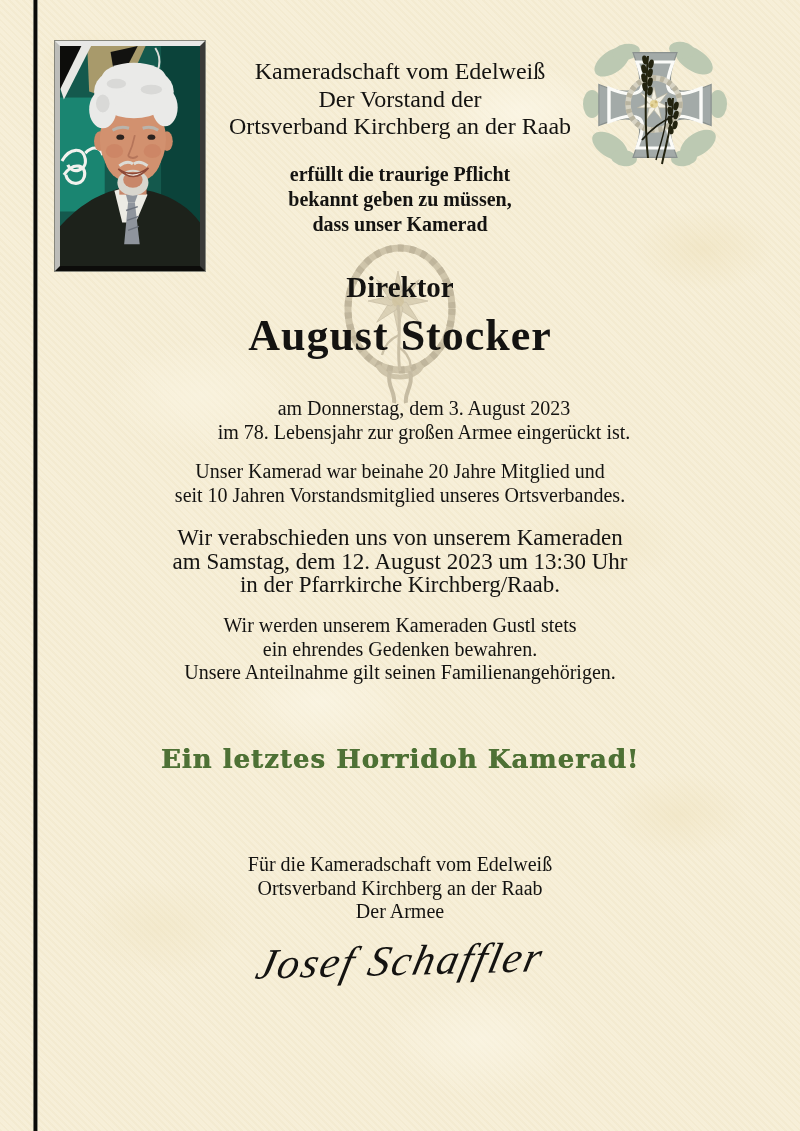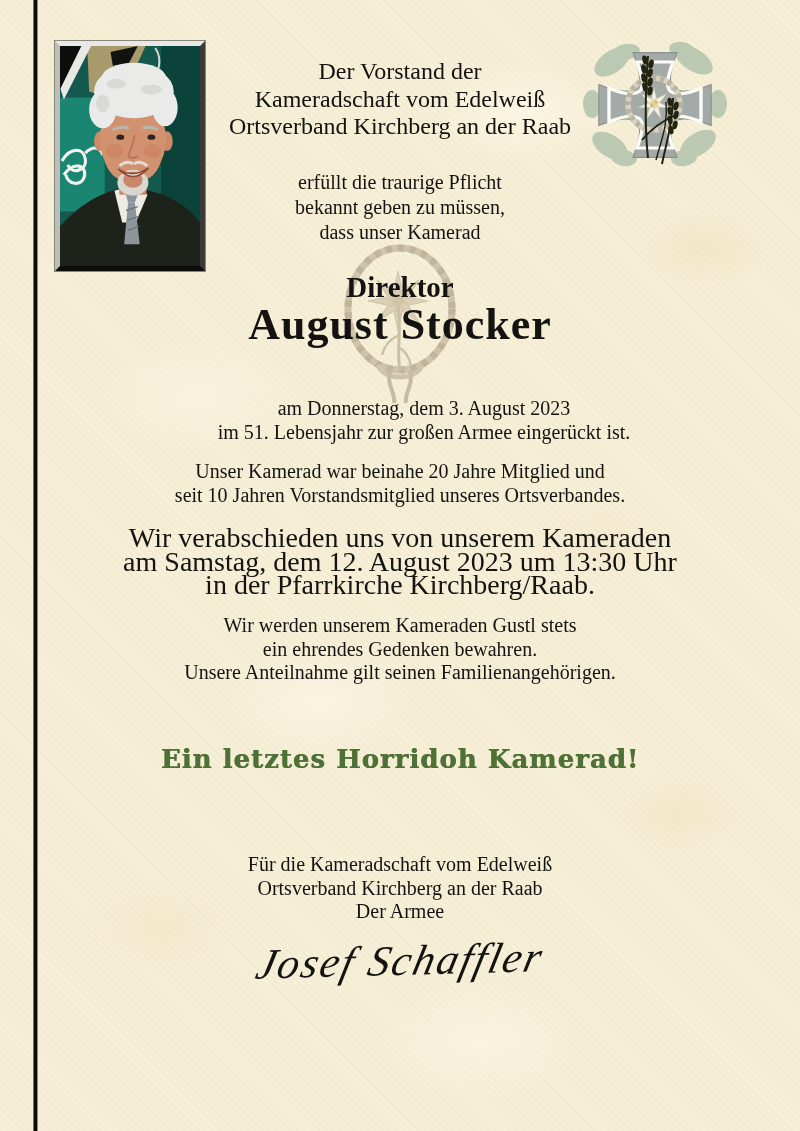--- a/index.html
+++ b/index.html
@@ -38,26 +38,26 @@
     border-bottom:5px solid #0c0c0a;
     outline:1px solid #87877d;
     background:#14604f;
   }
   .photo-frame svg{display:block;width:100%;height:100%;}
   .emblem{position:absolute;left:582px;top:40px;width:146px;height:130px;}
   .watermark{position:absolute;left:338px;top:243px;width:124px;height:164px;opacity:.52;z-index:0;}
   .txt{position:absolute;left:0;right:0;text-align:center;z-index:1;}
   .txt div{white-space:nowrap;}
   .header{top:58px;font-size:24px;line-height:27.5px;}
-  .intro{top:170px;font-size:20px;line-height:25px;}
+  .intro{top:162px;font-size:20px;line-height:25px;font-weight:bold;}
   .deceased-title{top:271px;font-size:29px;font-weight:bold;}
-  .deceased-name{top:299px;font-size:44px;font-weight:bold;letter-spacing:1px;}
+  .deceased-name{top:310px;font-size:44px;font-weight:bold;letter-spacing:1px;}
   .death-notice{top:396px;font-size:20px;line-height:24px;margin-left:48px;}
   .membership{top:459px;font-size:20px;line-height:24px;}
-  .farewell{top:526px;font-size:28px;line-height:23.5px;}
+  .farewell{top:526px;font-size:23px;line-height:23.5px;}
   .remembrance{top:614px;font-size:20px;line-height:23.5px;text-align:center;}
   .motto{
     top:744px;font-size:26px;font-weight:bold;color:#4e7135;
     font-family:"DejaVu Serif","Liberation Serif",serif;
     letter-spacing:1px;
     text-shadow:.6px 0 0 #4e7135;
   }
   .closing{top:853px;font-size:20px;line-height:23.5px;}
   .signature{top:936px;font-size:43px;font-style:italic;letter-spacing:2px;}
   .signature div{display:inline-block;transform:skewX(-14deg) rotate(-1.5deg);}
@@ -219,37 +219,37 @@
         <path d="M0,-30 L5,-7 L0,0 L-5,-7 Z" transform="rotate(270)"></path>
         <path d="M0,-30 L5,-7 L0,0 L-5,-7 Z" transform="rotate(315)"></path>
       </g>
       <circle r="6" fill="#b3a276"></circle>
       <path d="M0,4 C4,30 -2,50 2,70" fill="none" stroke="#a3977c" stroke-width="3"></path>
       <path d="M1,34 C-8,38 -14,46 -16,54 M0,46 C8,50 12,58 13,66" fill="none" stroke="#a3977c" stroke-width="2.4"></path>
     </g>
   </svg>
 
   <div class="txt header">
+    <div>Kameradschaft vom Edelweiß</div>
     <div>Der Vorstand der</div>
-    <div>Kameradschaft vom Edelweiß</div>
     <div>Ortsverband Kirchberg an der Raab</div>
   </div>
 
   <div class="txt intro">
     <div>erfüllt die traurige Pflicht</div>
     <div>bekannt geben zu müssen,</div>
     <div>dass unser Kamerad</div>
   </div>
 
   <div class="txt deceased-title">Direktor</div>
   <div class="txt deceased-name">August Stocker</div>
 
   <div class="txt death-notice">
     <div>am Donnerstag, dem 3. August 2023</div>
-    <div>im 51. Lebensjahr zur großen Armee eingerückt ist.</div>
+    <div>im 78. Lebensjahr zur großen Armee eingerückt ist.</div>
   </div>
 
   <div class="txt membership">
     <div>Unser Kamerad war beinahe 20 Jahre Mitglied und</div>
     <div>seit 10 Jahren Vorstandsmitglied unseres Ortsverbandes.</div>
   </div>
 
   <div class="txt farewell">
     <div>Wir verabschieden uns von unserem Kameraden</div>
     <div>am Samstag, dem 12. August 2023 um 13:30 Uhr</div>

